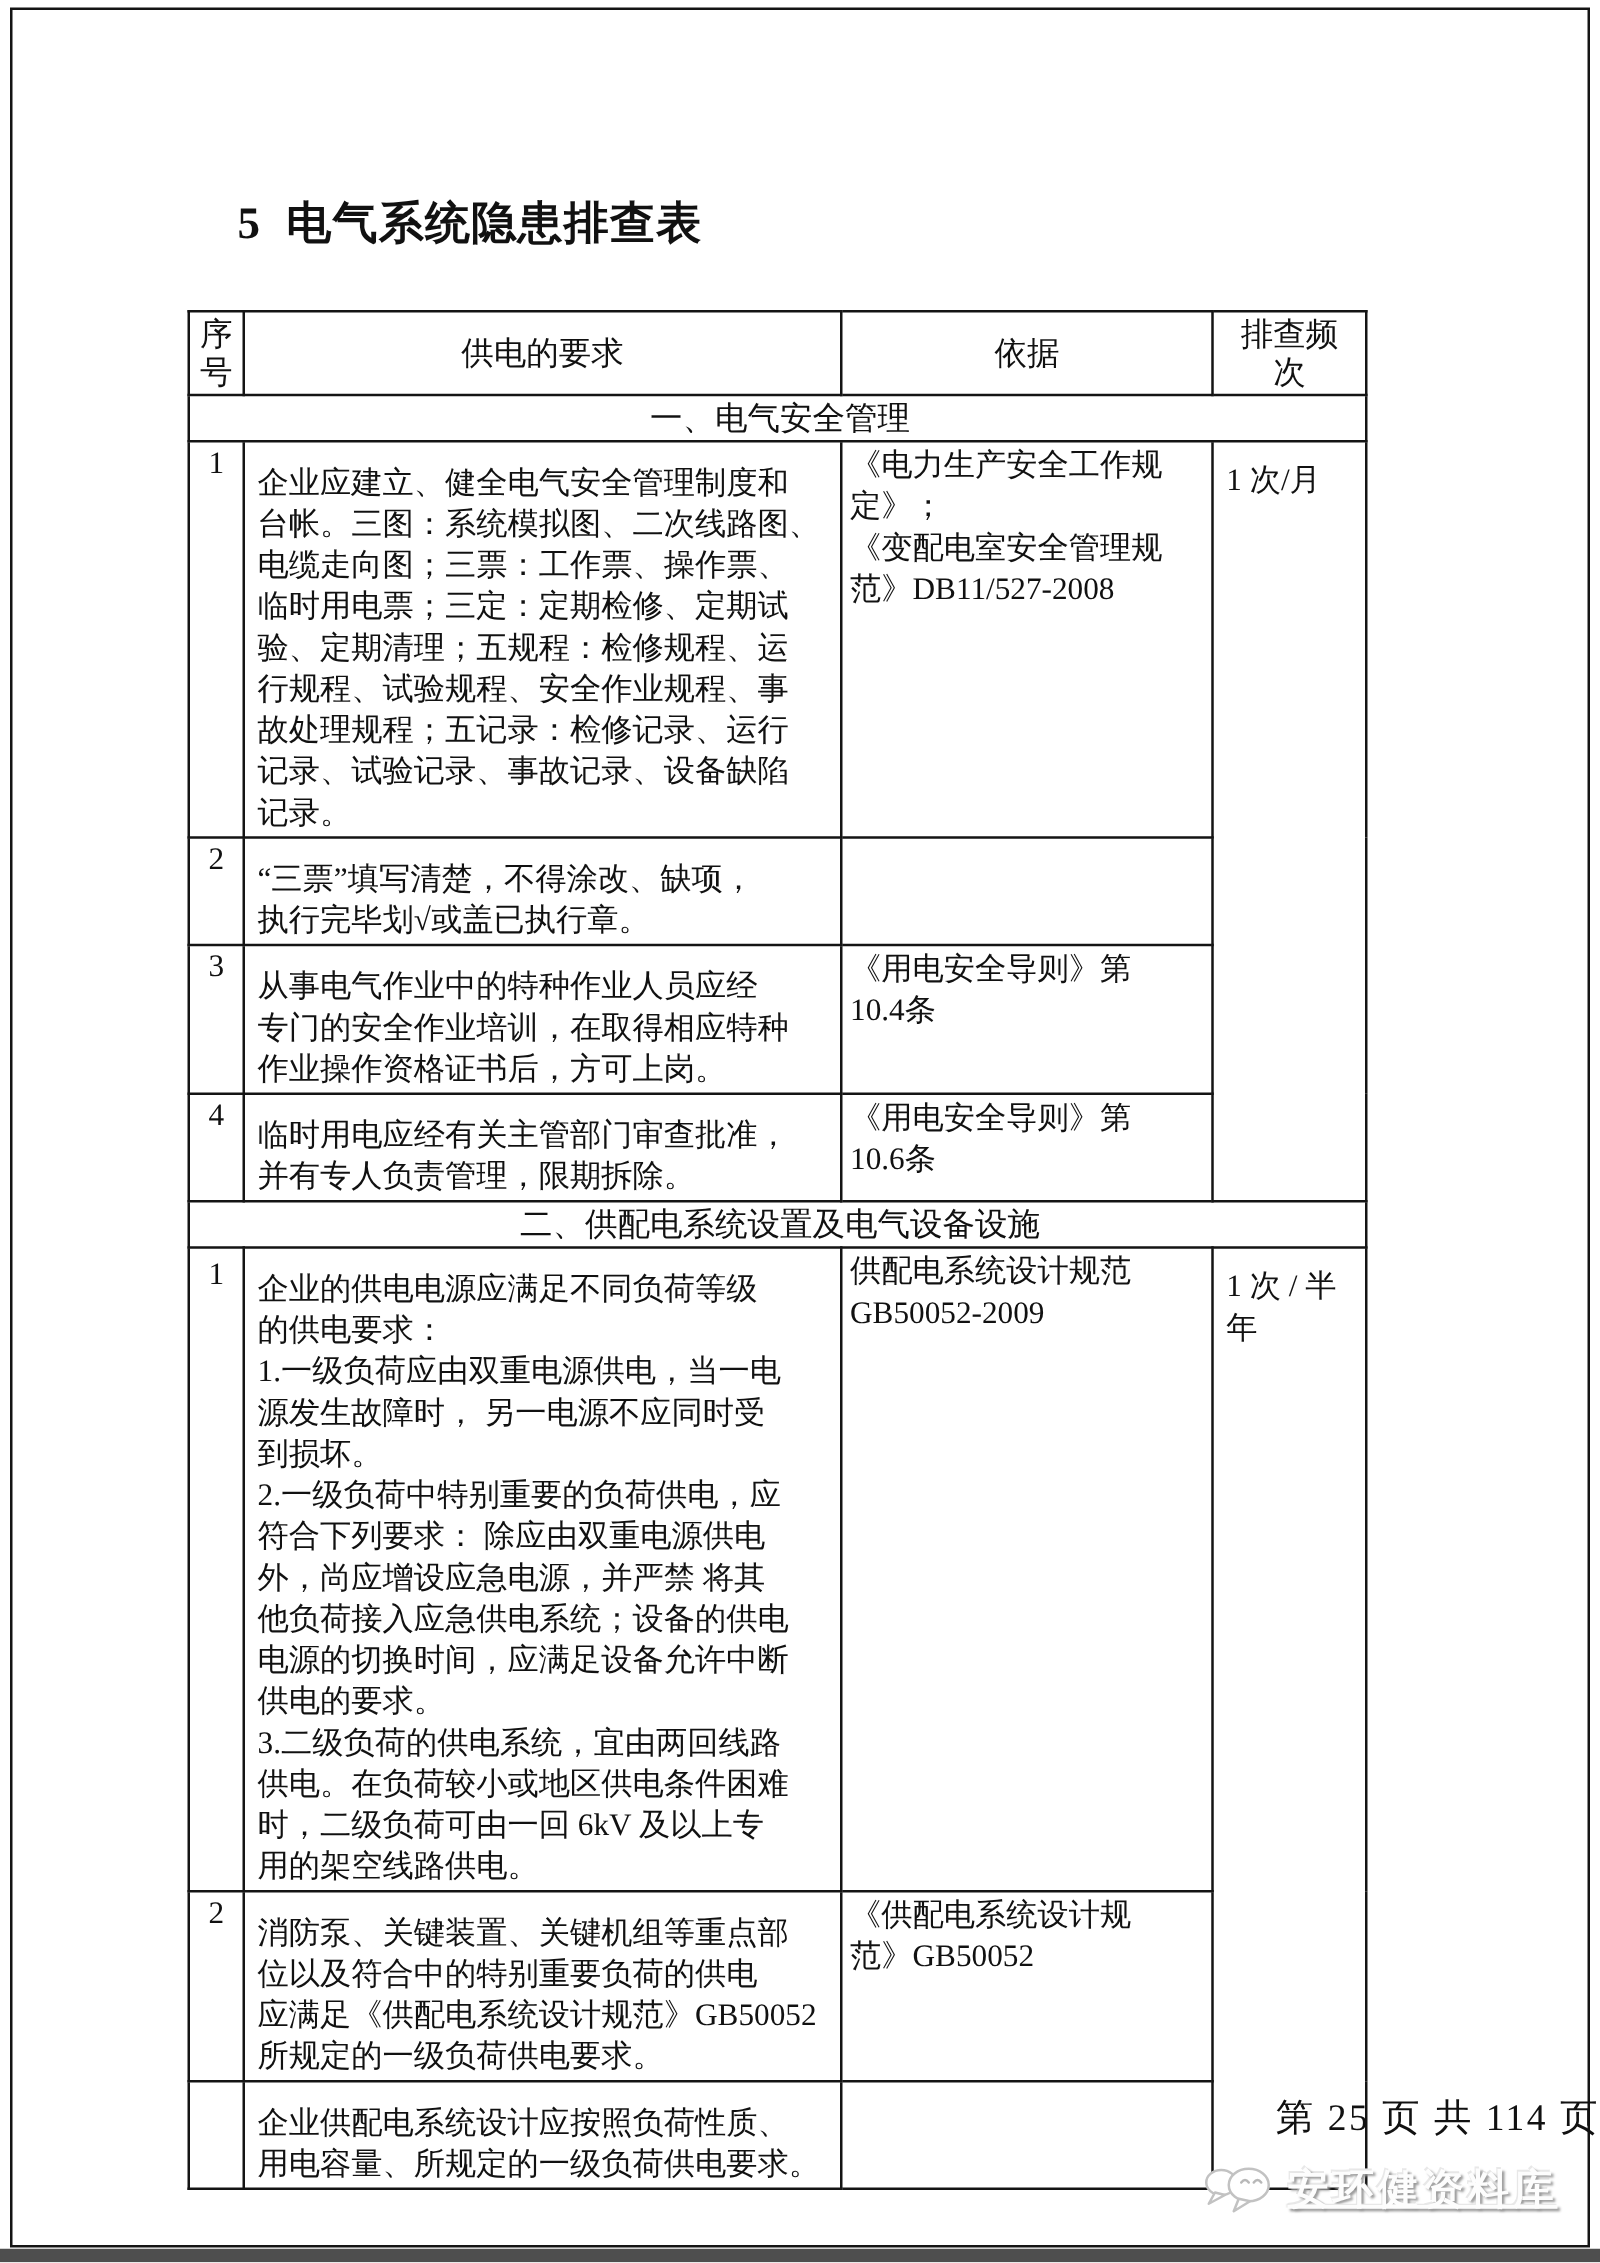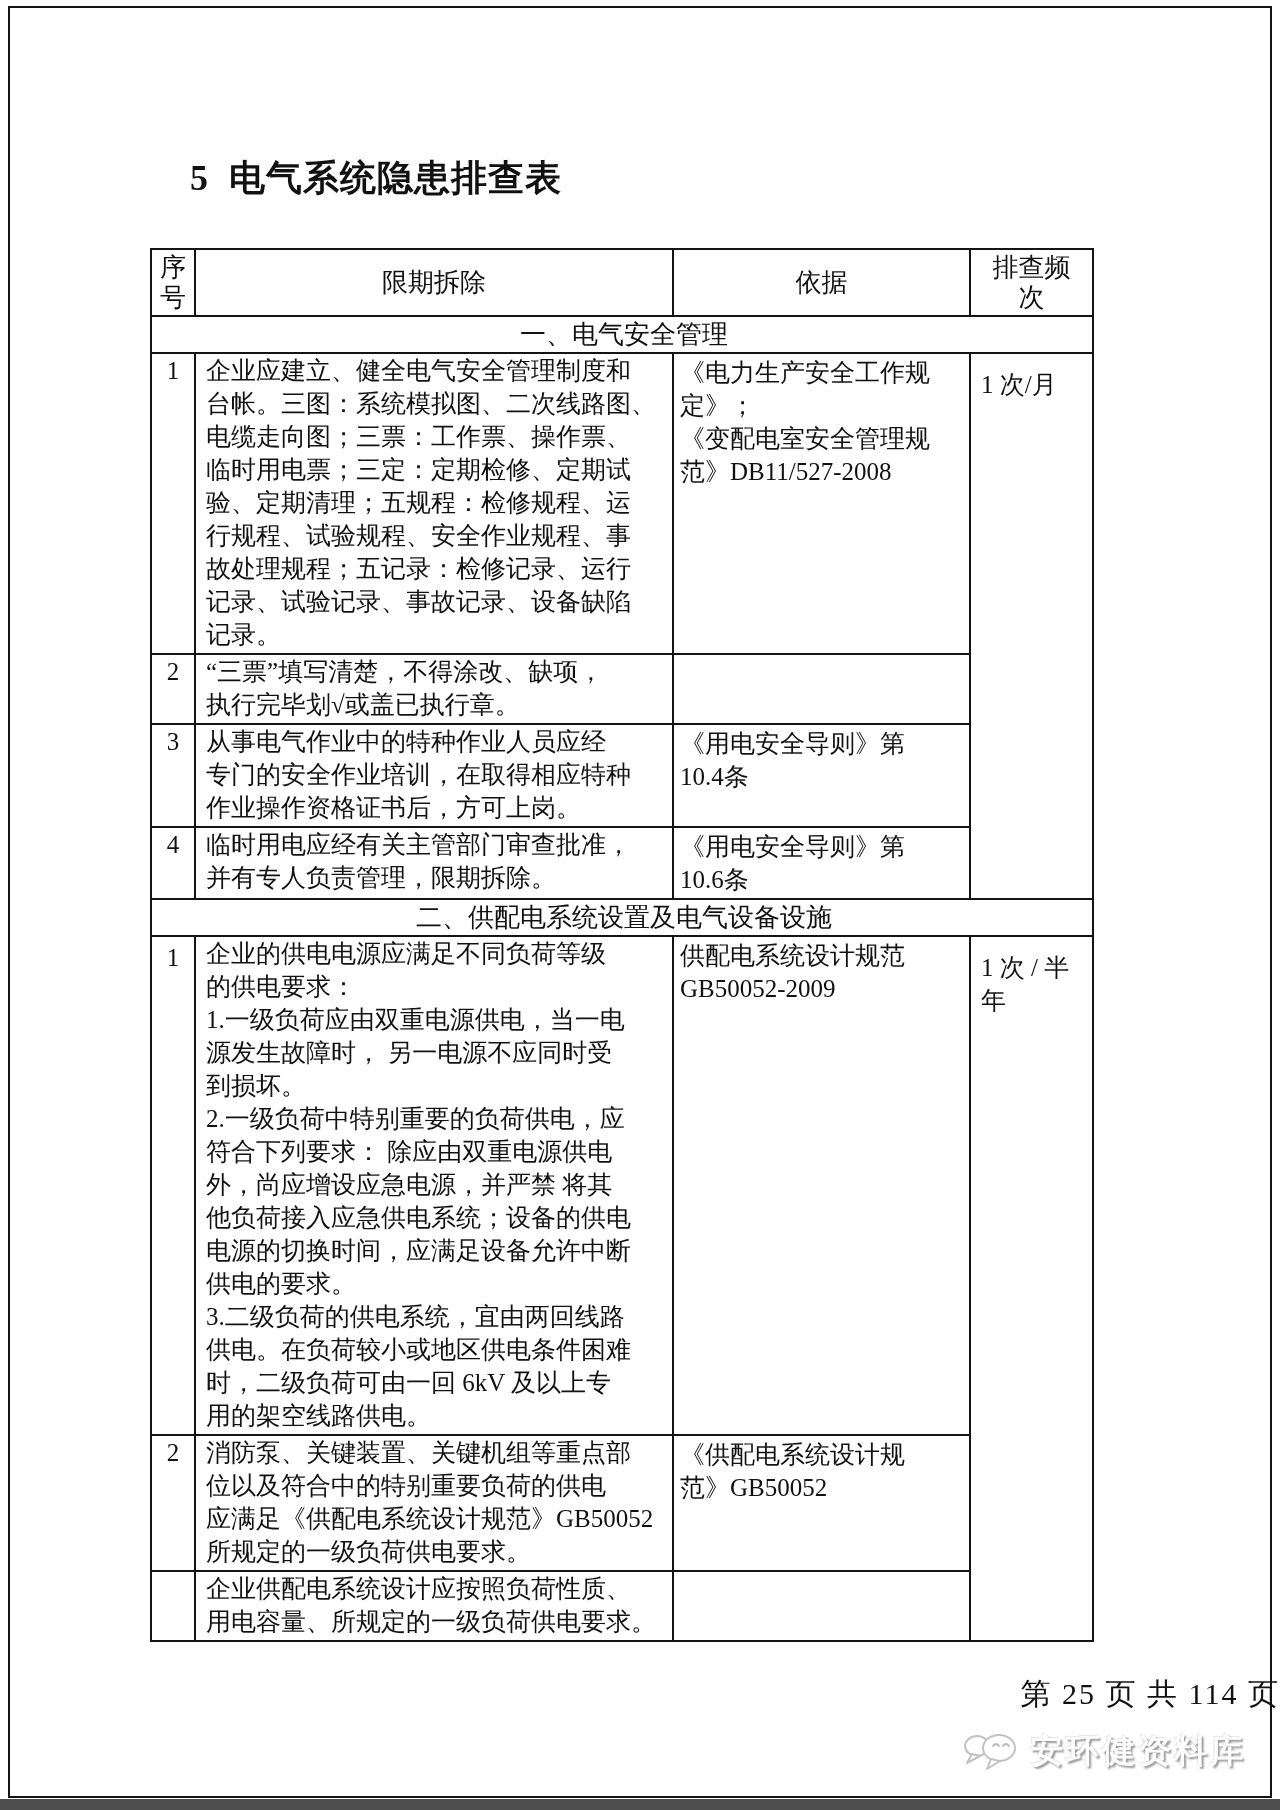--- a/index.html
+++ b/index.html
@@ -45,21 +45,21 @@
     font-weight:bold;font-size:26px;line-height:31px;
     padding:2px 0 2px 4px;
     text-align:center;
   }
   td.no{
     text-align:center;vertical-align:middle;
     padding:0 1px;
   }
   td.no.top{vertical-align:top;padding-top:4px;}
   td.content{
-    padding:0 8px 2px 10px;
+    padding:16px 8px 2px 10px;
     white-space:pre-wrap;
   }
   td.basis{
     padding:2px 10px 2px 6px;
     white-space:pre-wrap;
   }
   td.freq{
     padding:14px 6px 2px 10px;
     white-space:pre-wrap;
   }
@@ -69,20 +69,21 @@
   }
   .watermark{
     position:absolute;right:34px;top:1726px;
     display:flex;align-items:center;gap:10px;
   }
   .watermark .wm-text{
     font-family:"Liberation Sans","DejaVu Sans",sans-serif;
     font-size:33px;font-weight:bold;letter-spacing:3px;
     color:#fdfdfd;
     text-shadow:2px 2px 2px #9a9a9a, -1px -1px 0 #e8e8e8;
+    text-decoration:underline;
   }
   .bottom-bar{
     position:absolute;left:0;right:0;bottom:0;height:11px;
     background:#4e4e4e;
   }
 </style>
 </head>
 <body>
 
 <div class="page">
@@ -93,21 +94,21 @@
   <table class="checklist">
     <colgroup>
       <col class="c1">
         <col class="c2">
         <col class="c3">
         <col class="c4">
     </colgroup>
     <thead>
       <tr>
         <th class="h-no">序号</th>
-        <th>限期拆除</th>
+        <th>供电的要求</th>
         <th>依据</th>
         <th>排查频次</th>
       </tr>
     </thead>
     <tbody>
 
       <tr>
         <td class="section" colspan="4">一、电气安全管理</td>
       </tr>
       <tr>

